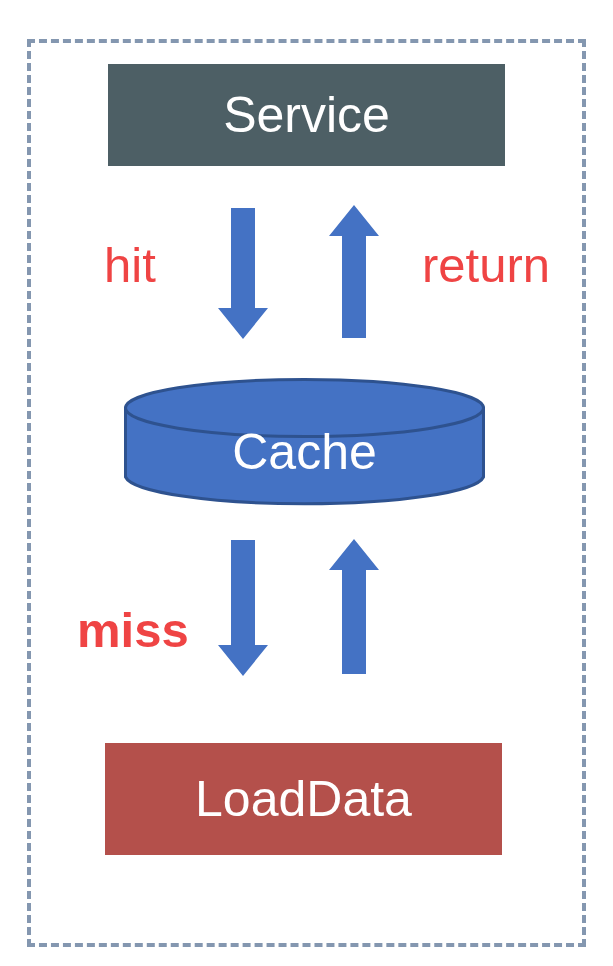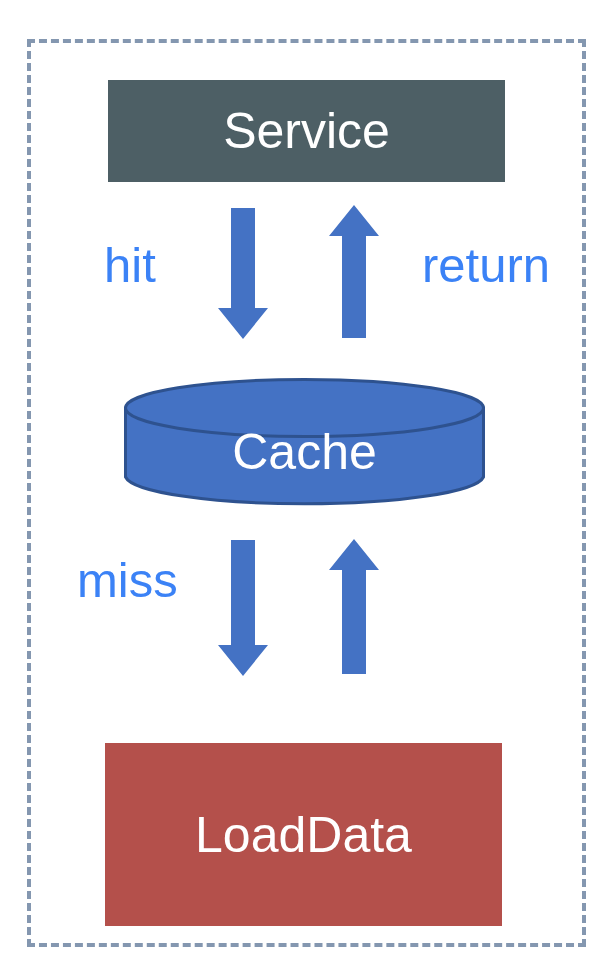--- a/index.html
+++ b/index.html
@@ -27,21 +27,21 @@
     height: 908px;
     box-sizing: border-box;
     border: 4px dashed #8497B0;
     background: transparent;
   }
 
   
   .node-service {
     position: absolute;
     left: 108px;
-    top: 80px;
+    top: 64px;
     width: 397px;
     height: 102px;
     background: #4D5F65;
     display: flex;
     align-items: center;
     justify-content: center;
   }
   .node-service .label {
     color: #ffffff;
     font-size: 50px;
@@ -84,21 +84,21 @@
     padding-top: 18px;
     box-sizing: border-box;
   }
 
   
   .node-loaddata {
     position: absolute;
     left: 105px;
     top: 743px;
     width: 397px;
-    height: 183px;
+    height: 112px;
     background: #B4504B;
     display: flex;
     align-items: center;
     justify-content: center;
   }
   .node-loaddata .label {
     color: #ffffff;
     font-size: 50px;
     font-weight: 400;
     line-height: 1;
@@ -111,29 +111,29 @@
     display: block;
   }
   .arrow-hit      { left: 215px; top: 208px; width: 56px;  height: 132px; }
   .arrow-return   { left: 326px; top: 204px; width: 56px;  height: 135px; }
   .arrow-miss     { left: 215px; top: 540px; width: 56px;  height: 137px; }
   .arrow-write    { left: 326px; top: 538px; width: 56px;  height: 137px; }
 
   
   .edge-label {
     position: absolute;
-    color: #3b82f6;
+    color: #ef4444;
     font-size: 49px;
     font-weight: 400;
     line-height: 1;
     white-space: nowrap;
   }
   .label-hit    { left: 104px; top: 241px; }
   .label-return { left: 388px; top: 241px; margin-left: 34px; }
-  .label-miss   { left: 77px;  top: 556px; }
+  .label-miss   { left: 77px;  top: 606px; font-weight: bold; }
   .label-write  { left: 394px; top: 583px; }
 </style>
 </head>
 <body>
 
 <div id="canvas">
 
   <div class="dashed-frame"></div>
 
   <div class="node-service">

